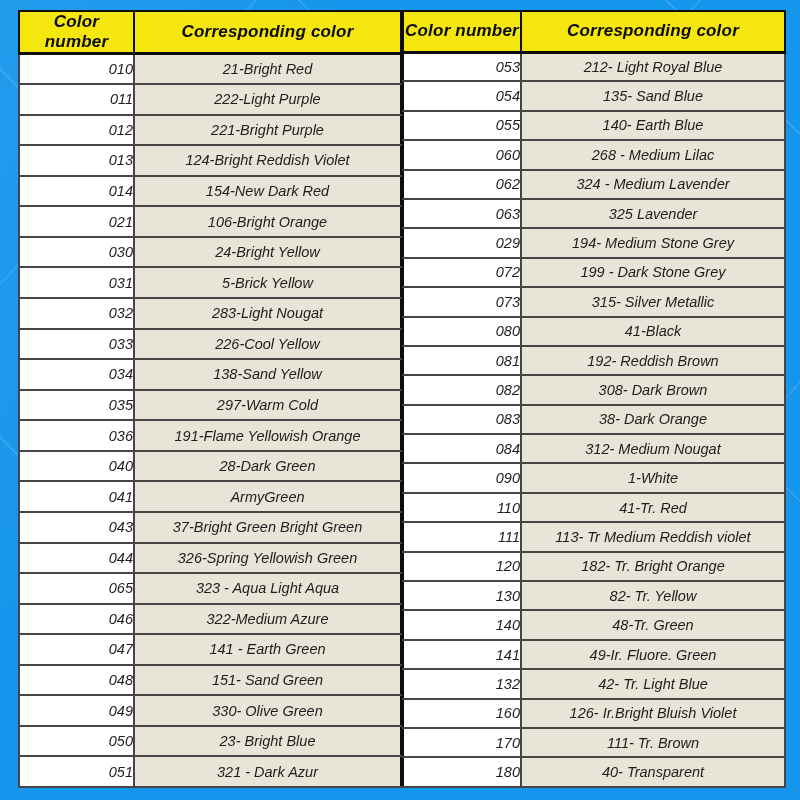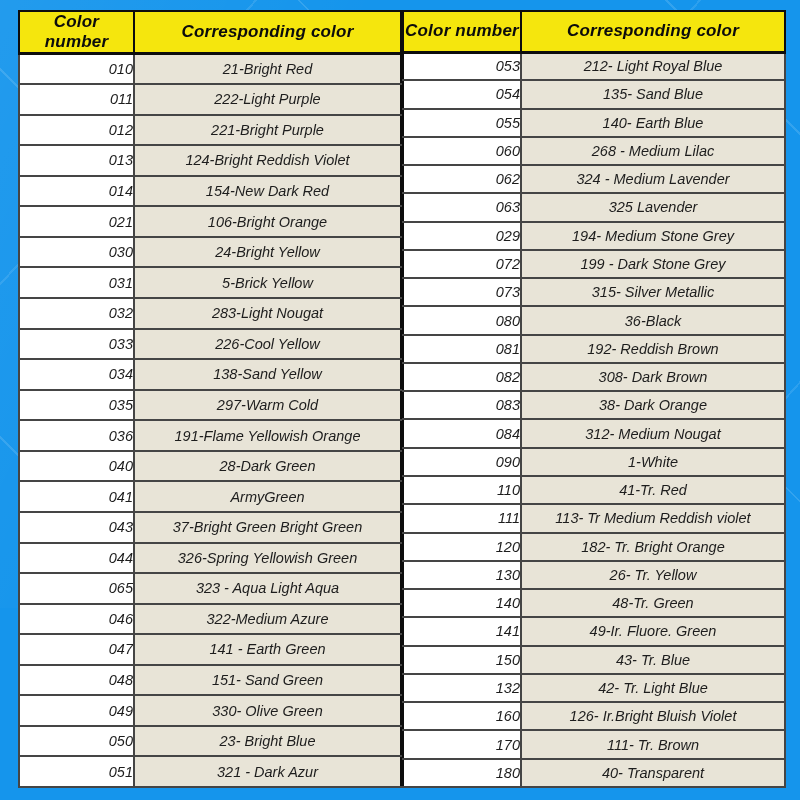--- a/index.html
+++ b/index.html
@@ -221,21 +221,21 @@
           <tr>
             <td class="num">072</td>
             <td class="col">199 - Dark Stone Grey</td>
           </tr>
           <tr>
             <td class="num">073</td>
             <td class="col">315- Silver Metallic</td>
           </tr>
           <tr>
             <td class="num">080</td>
-            <td class="col">36-Black</td>
+            <td class="col">41-Black</td>
           </tr>
           <tr>
             <td class="num">081</td>
             <td class="col">192- Reddish Brown</td>
           </tr>
           <tr>
             <td class="num">082</td>
             <td class="col">308- Dark Brown</td>
           </tr>
           <tr>
@@ -257,35 +257,31 @@
           <tr>
             <td class="num">111</td>
             <td class="col">113- Tr Medium Reddish violet</td>
           </tr>
           <tr>
             <td class="num">120</td>
             <td class="col">182- Tr. Bright Orange</td>
           </tr>
           <tr>
             <td class="num">130</td>
-            <td class="col">26- Tr. Yellow</td>
+            <td class="col">82- Tr. Yellow</td>
           </tr>
           <tr>
             <td class="num">140</td>
             <td class="col">48-Tr. Green</td>
           </tr>
           <tr>
             <td class="num">141</td>
             <td class="col">49-Ir. Fluore. Green</td>
           </tr>
           <tr>
-            <td class="num">150</td>
-            <td class="col">43- Tr. Blue</td>
-          </tr>
-          <tr>
             <td class="num">132</td>
             <td class="col">42- Tr. Light Blue</td>
           </tr>
           <tr>
             <td class="num">160</td>
             <td class="col">126- Ir.Bright Bluish Violet</td>
           </tr>
           <tr>
             <td class="num">170</td>
             <td class="col">111- Tr. Brown</td>

